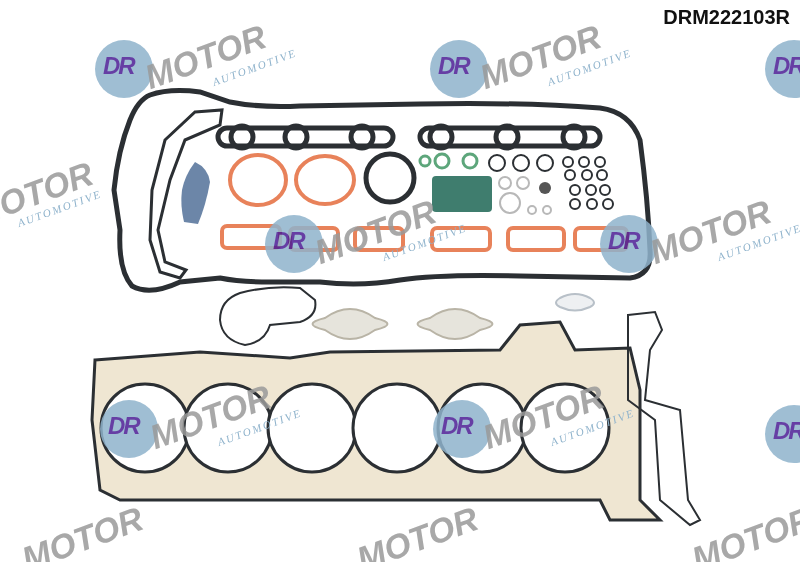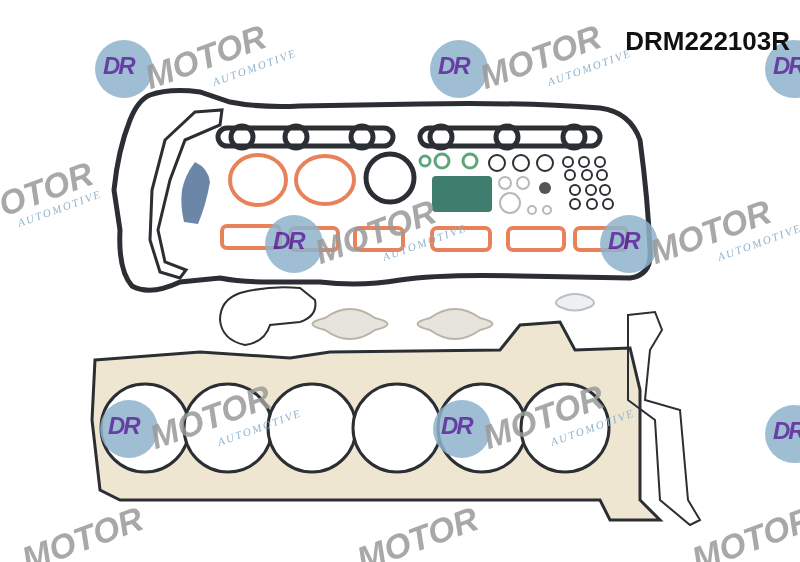--- a/index.html
+++ b/index.html
@@ -1,17 +1,17 @@
 <!DOCTYPE html>
 <html><head>
   <meta charset="utf-8">
   <style>
     html, body { margin: 0; padding: 0; background: #ffffff; }
     body { width: 800px; height: 562px; position: relative; overflow: hidden; font-family: "Liberation Sans", sans-serif; }
-    .part-number { position: absolute; top: 6px; right: 10px; font-family: "Liberation Sans", sans-serif; font-weight: 700; font-size: 26px; color: #111111; letter-spacing: 0px; z-index: 10; margin-top: 20px; }
+    .part-number { position: absolute; top: 6px; right: 10px; font-family: "Liberation Sans", sans-serif; font-weight: 700; font-size: 20px; color: #111111; letter-spacing: 0px; z-index: 10; }
     svg.scene { position: absolute; left: 0; top: 0; }
     .wm { position: absolute; z-index: 5; pointer-events: none; }
     .wm-circle { position: absolute; border-radius: 50%; background: #8fb3cc; opacity: 0.85; }
     .wm-circle span { position: absolute; left: 8px; top: 12px; font-family: "Liberation Sans", sans-serif; font-weight: 700; font-style: italic; font-size: 24px; color: #4c1d95; letter-spacing: -2px; }
     .wm-text { position: absolute; font-family: "Liberation Sans", sans-serif; font-weight: 700; font-style: italic; color: #9a9a9a; opacity: 0.85; transform: rotate(-20deg); transform-origin: left bottom; white-space: nowrap; }
     .wm-sub { position: absolute; font-family: "Liberation Serif", serif; font-style: italic; color: #8fb3cc; font-size: 11px; letter-spacing: 2px; transform: rotate(-20deg); transform-origin: left bottom; white-space: nowrap; }
   </style>
 </head>
 <body>
 

